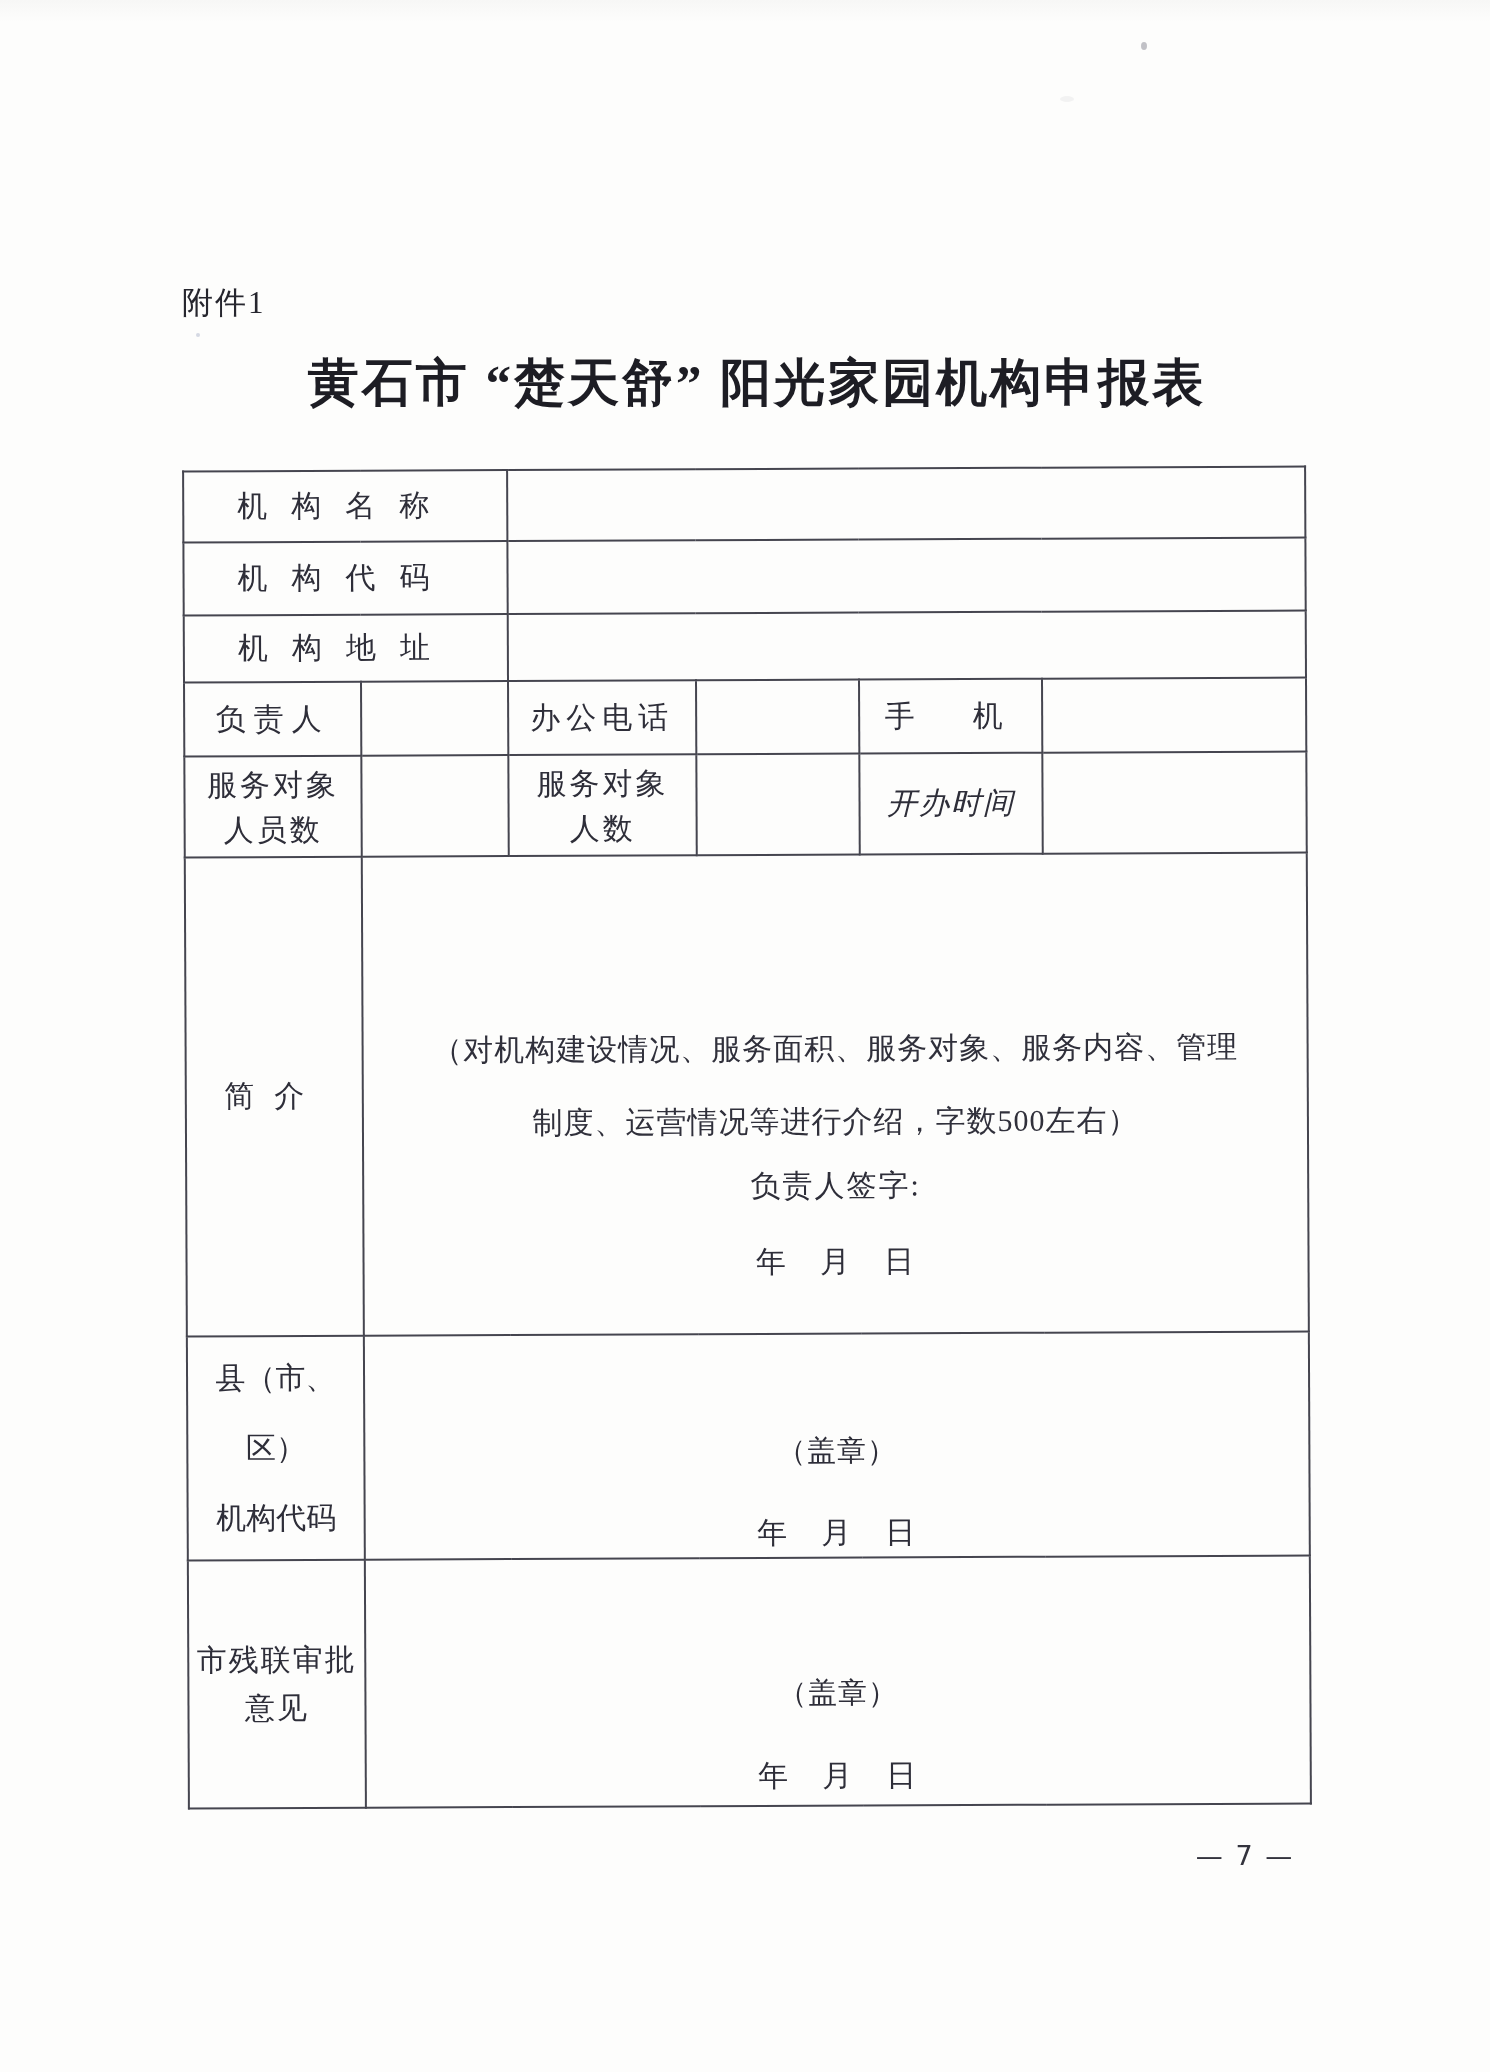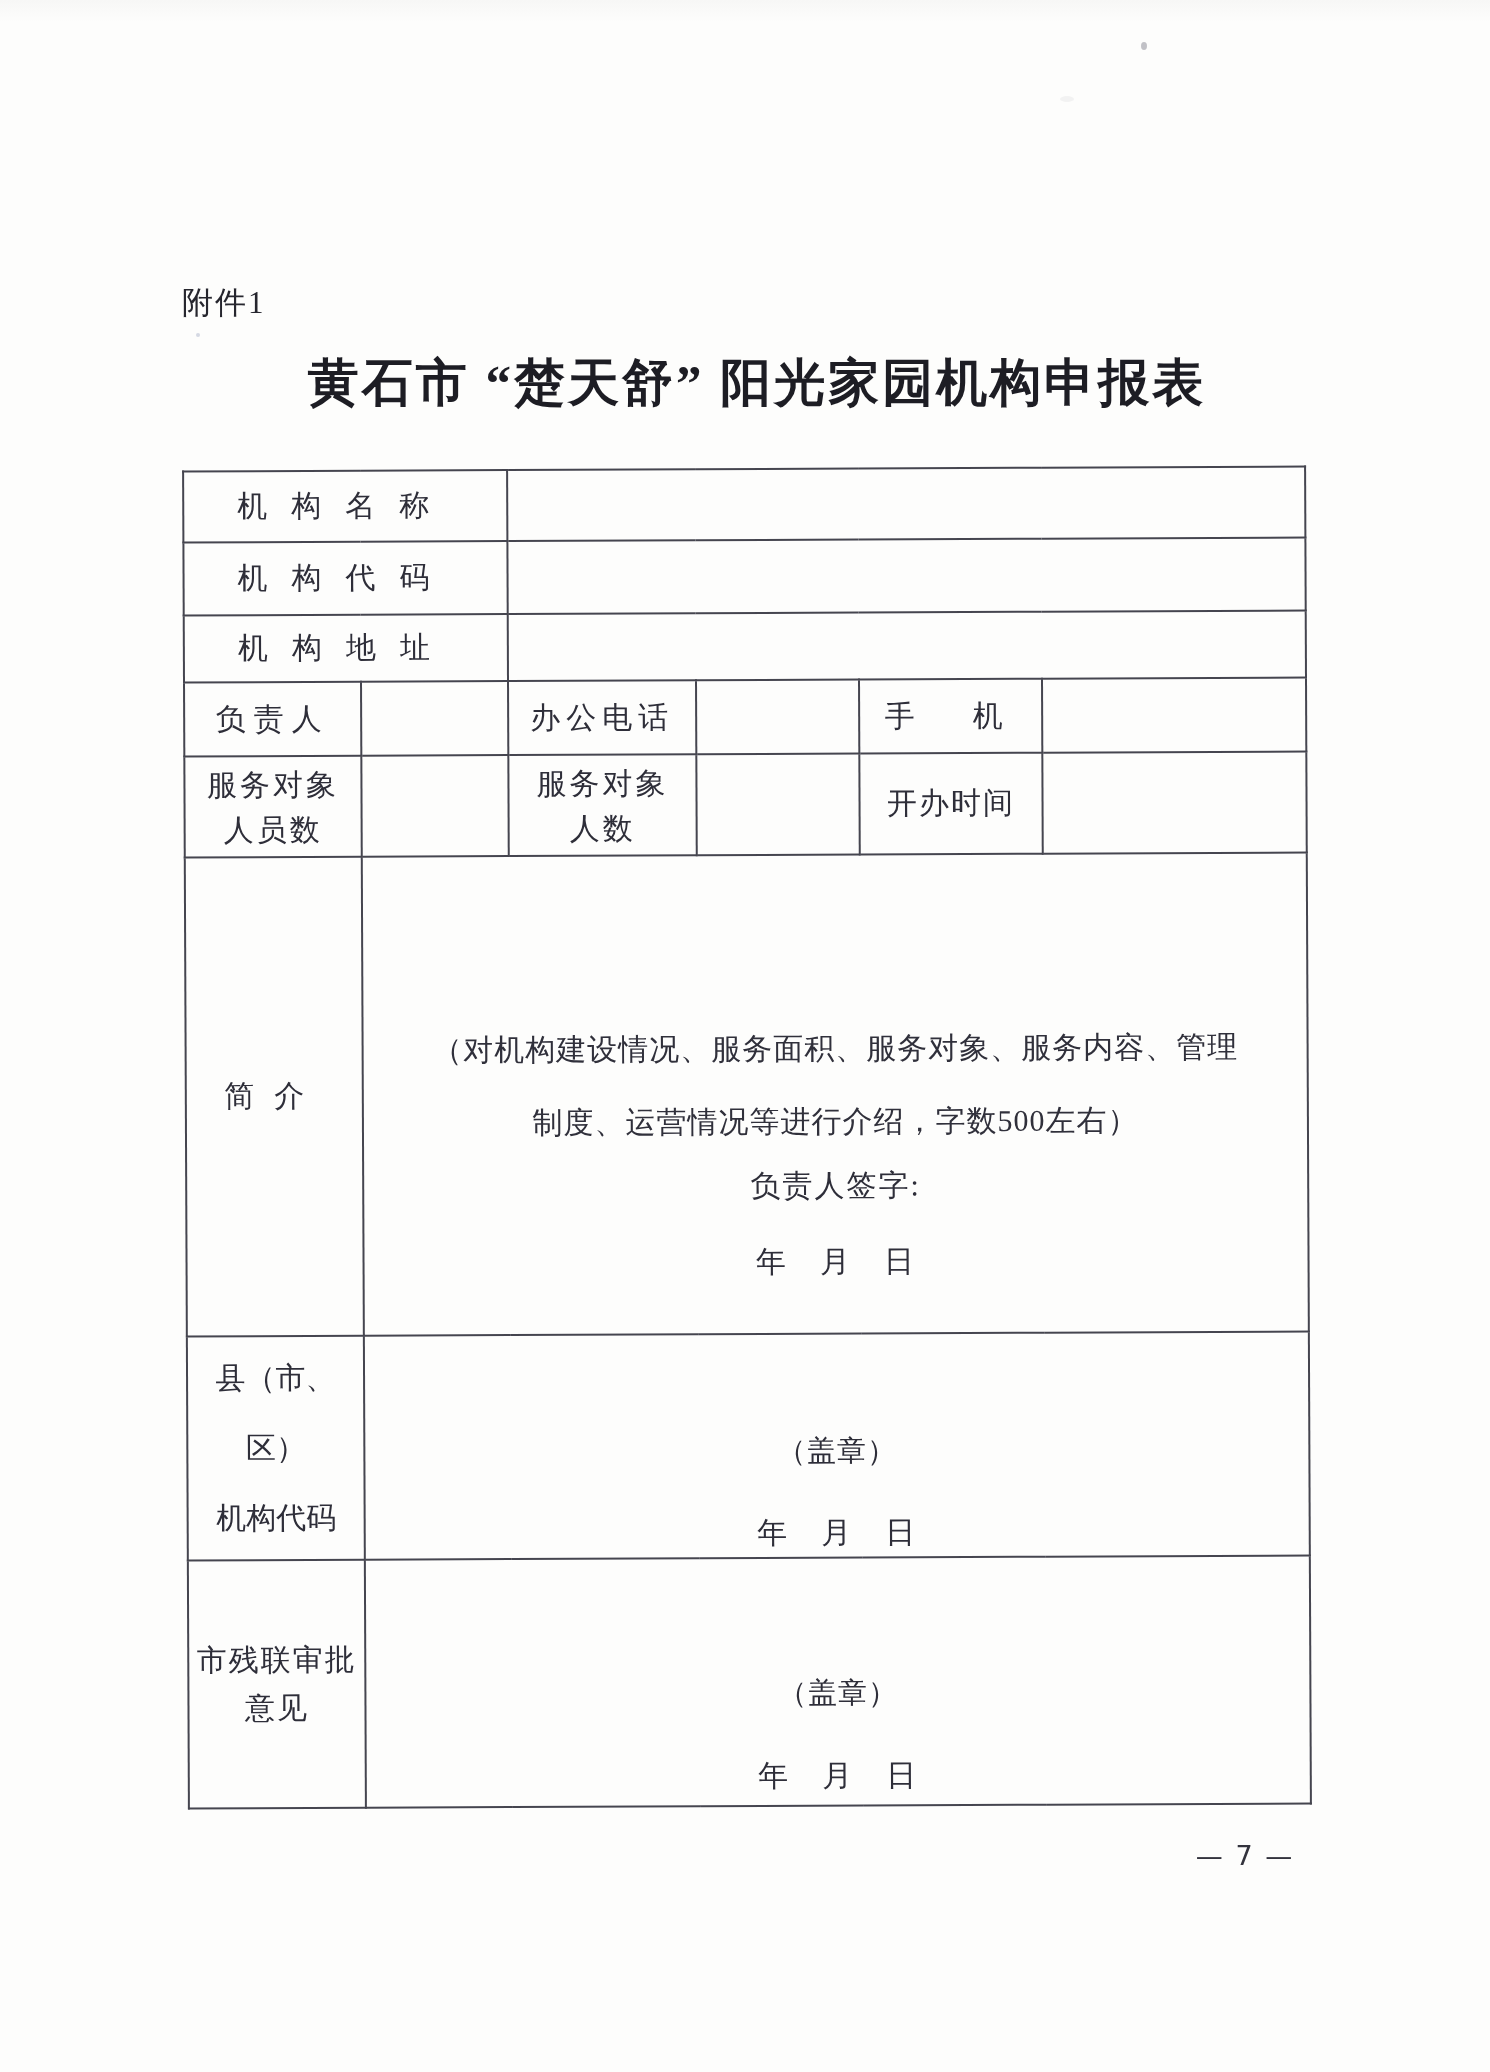--- a/index.html
+++ b/index.html
@@ -76,21 +76,21 @@
   tr.r4 { height: 74px; }
   tr.r5 { height: 101px; }
   tr.r6 { height: 479px; }
   tr.r7 { height: 224px; }
   tr.r8 { height: 248px; }
 
   td.lbl-wide  { font-size: 30px; letter-spacing: 24px; padding-left: 24px; }
   td.lbl-p     { font-size: 30px; letter-spacing: 8px;  padding-left: 8px; }
   td.lbl-phone { font-size: 30px; letter-spacing: 6px;  padding-left: 6px; margin-top: 40px; }
   td.lbl-mob   { font-size: 30px; letter-spacing: 14px; padding-left: 14px; border-radius: 17px; }
-  td.lbl-time  { font-size: 28px; letter-spacing: 2px;  padding-left: 2px; }
+  td.lbl-time  { font-size: 28px; letter-spacing: 2px;  padding-left: 2px; font-style: italic; }
 
   td.lbl-stack { font-size: 29px; letter-spacing: 3px; padding-left: 3px; line-height: 45px; }
   td.lbl-stack .line { display: block; }
 
   td.lbl-intro {
     font-size: 30px;
     letter-spacing: 20px;
     padding-left: 20px;
     padding-bottom: 48px;
   }

